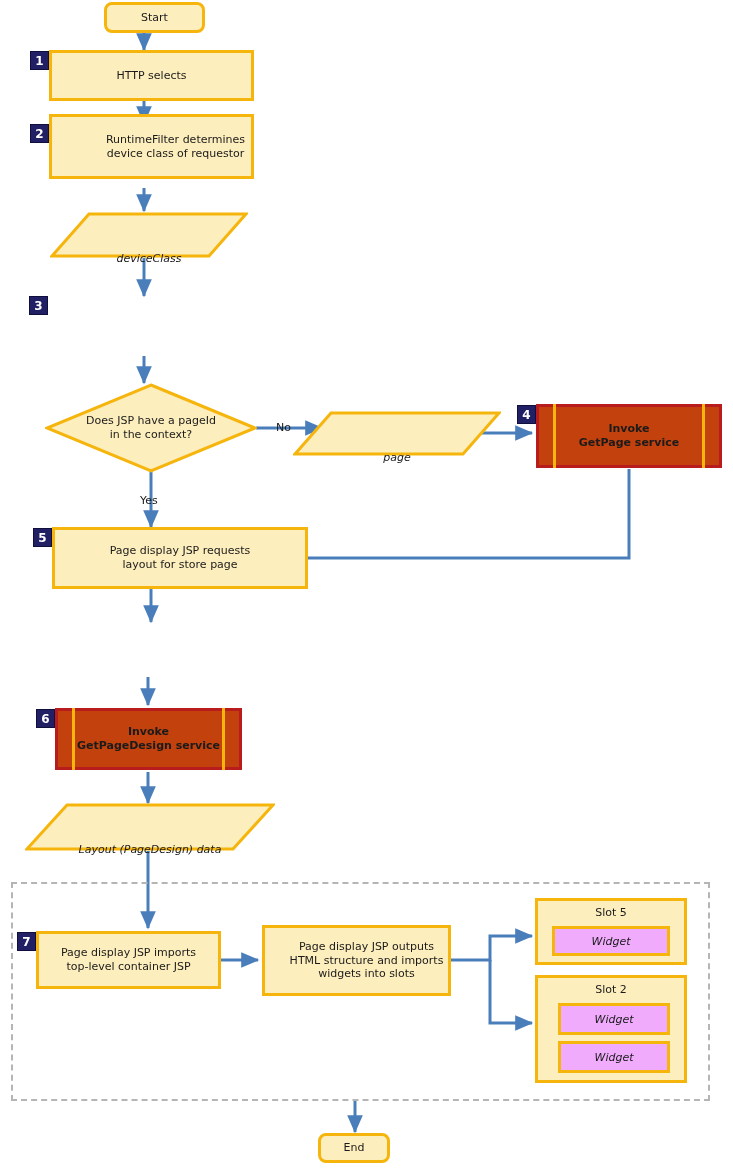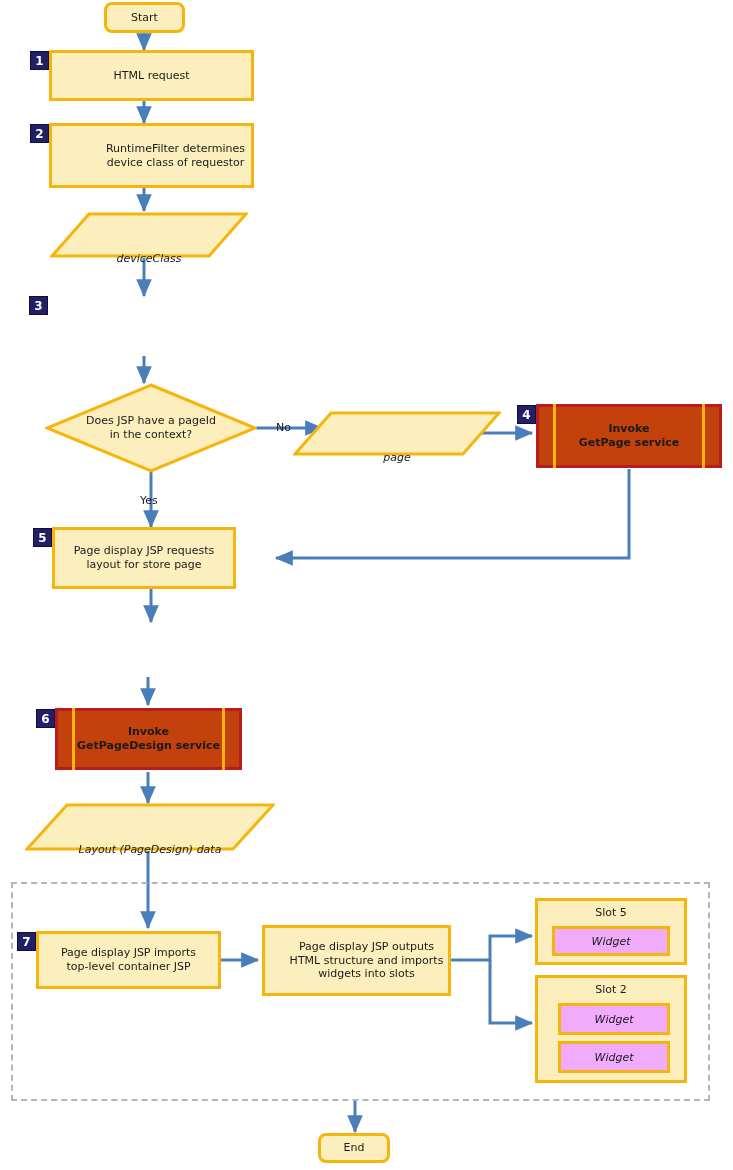--- a/index.html
+++ b/index.html
@@ -208,31 +208,31 @@
       <path d="M490,960 L490,1023 L532,1023"></path>
 
       <path d="M355,1101 L355,1132"></path>
     </g>
 
     <g stroke="#4a7ebb" stroke-width="3" fill="none">
       <path d="M629,469 L629,558 L276,558" marker-end="url(#ah)"></path>
     </g>
   </svg>
 
-  <div class="node term" style="left:104px; top:2px; width:81px; height:31px;">
+  <div class="node term" style="left:104px; top:2px; width:101px; height:31px;">
     <span>Start</span>
   </div>
 
   <div class="badge" style="left:30px; top:51px;">1</div>
   <div class="node proc" style="left:49px; top:50px; width:205px; height:51px;">
-    <span class="ml" style="white-space:pre-line;">HTML request</span>
+    <span class="ml" style="white-space:pre-line;">HTTP selects</span>
   </div>
 
   <div class="badge" style="left:30px; top:124px;">2</div>
-  <div class="node proc" style="left:49px; top:123px; width:205px; height:65px;padding-left:48px;">
+  <div class="node proc" style="left:49px; top:114px; width:205px; height:65px;padding-left:48px;">
     <span style="white-space:pre-line;">RuntimeFilter determines
 device class of requestor</span>
   </div>
 
   <div class="para" style="left:50px; top:212px; width:198px; height:46px;">
     <svg width="198" height="46" viewBox="0 0 198 46" style="position:absolute;left:0;top:0;">
       <polygon points="39,2 196,2 159,44 2,44" fill="#fdeebd" stroke="#f6b50d" stroke-width="3" stroke-linejoin="miter"></polygon>
     </svg>
     <span class="plabel" style="white-space:pre-line;">deviceClass</span>
   </div>
@@ -259,21 +259,21 @@
 
   <div class="badge" style="left:517px; top:405px;">4</div>
   <div class="node predef" style="left:536px; top:404px; width:186px; height:64px; position:absolute;">
     <span class="bar-l"></span>
     <span class="bar-r"></span>
     <span style="white-space:pre-line; position:relative; z-index:2;">Invoke
 GetPage service</span>
   </div>
 
   <div class="badge" style="left:33px; top:528px;">5</div>
-  <div class="node proc" style="left:52px; top:527px; width:184px; height:62px;">
+  <div class="node proc" style="left:52px; top:527px; width:256px; height:62px;">
     <span style="white-space:pre-line;">Page display JSP requests
 layout for store page</span>
   </div>
 
 
   <div class="badge" style="left:36px; top:709px;">6</div>
   <div class="node predef" style="left:55px; top:708px; width:187px; height:62px; position:absolute;">
     <span class="bar-l"></span>
     <span class="bar-r"></span>
     <span style="white-space:pre-line; position:relative; z-index:2;">Invoke

